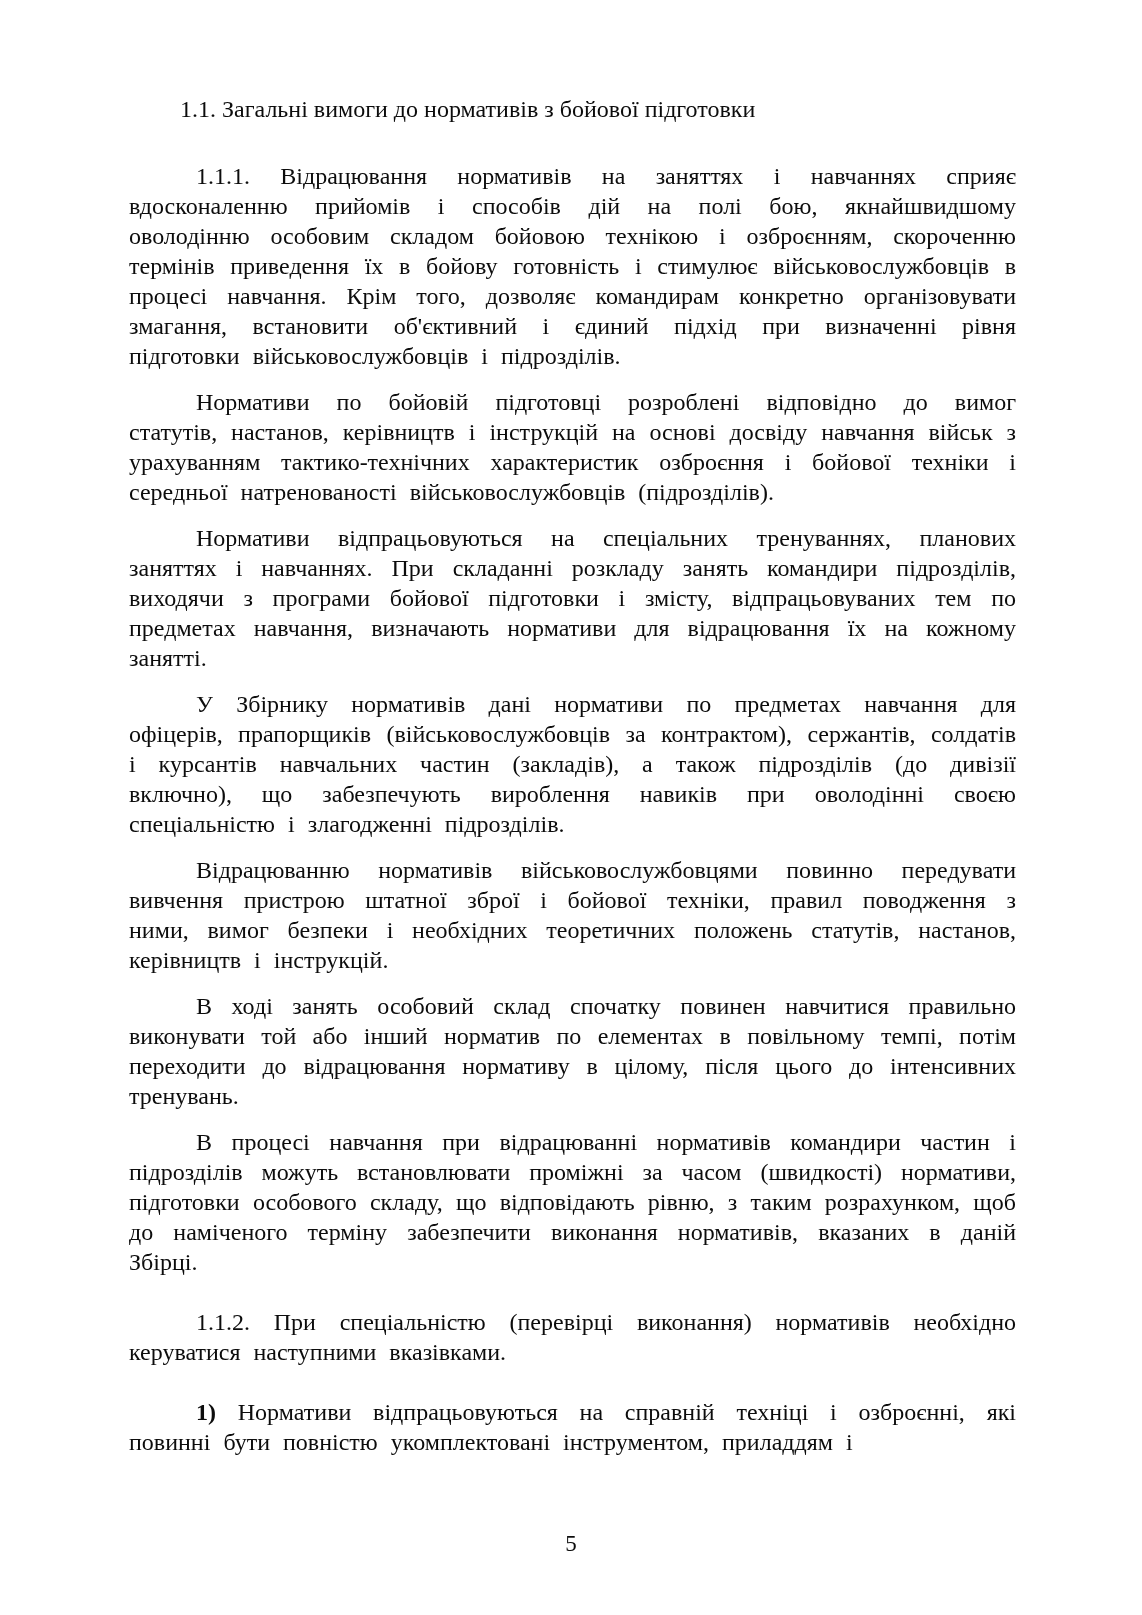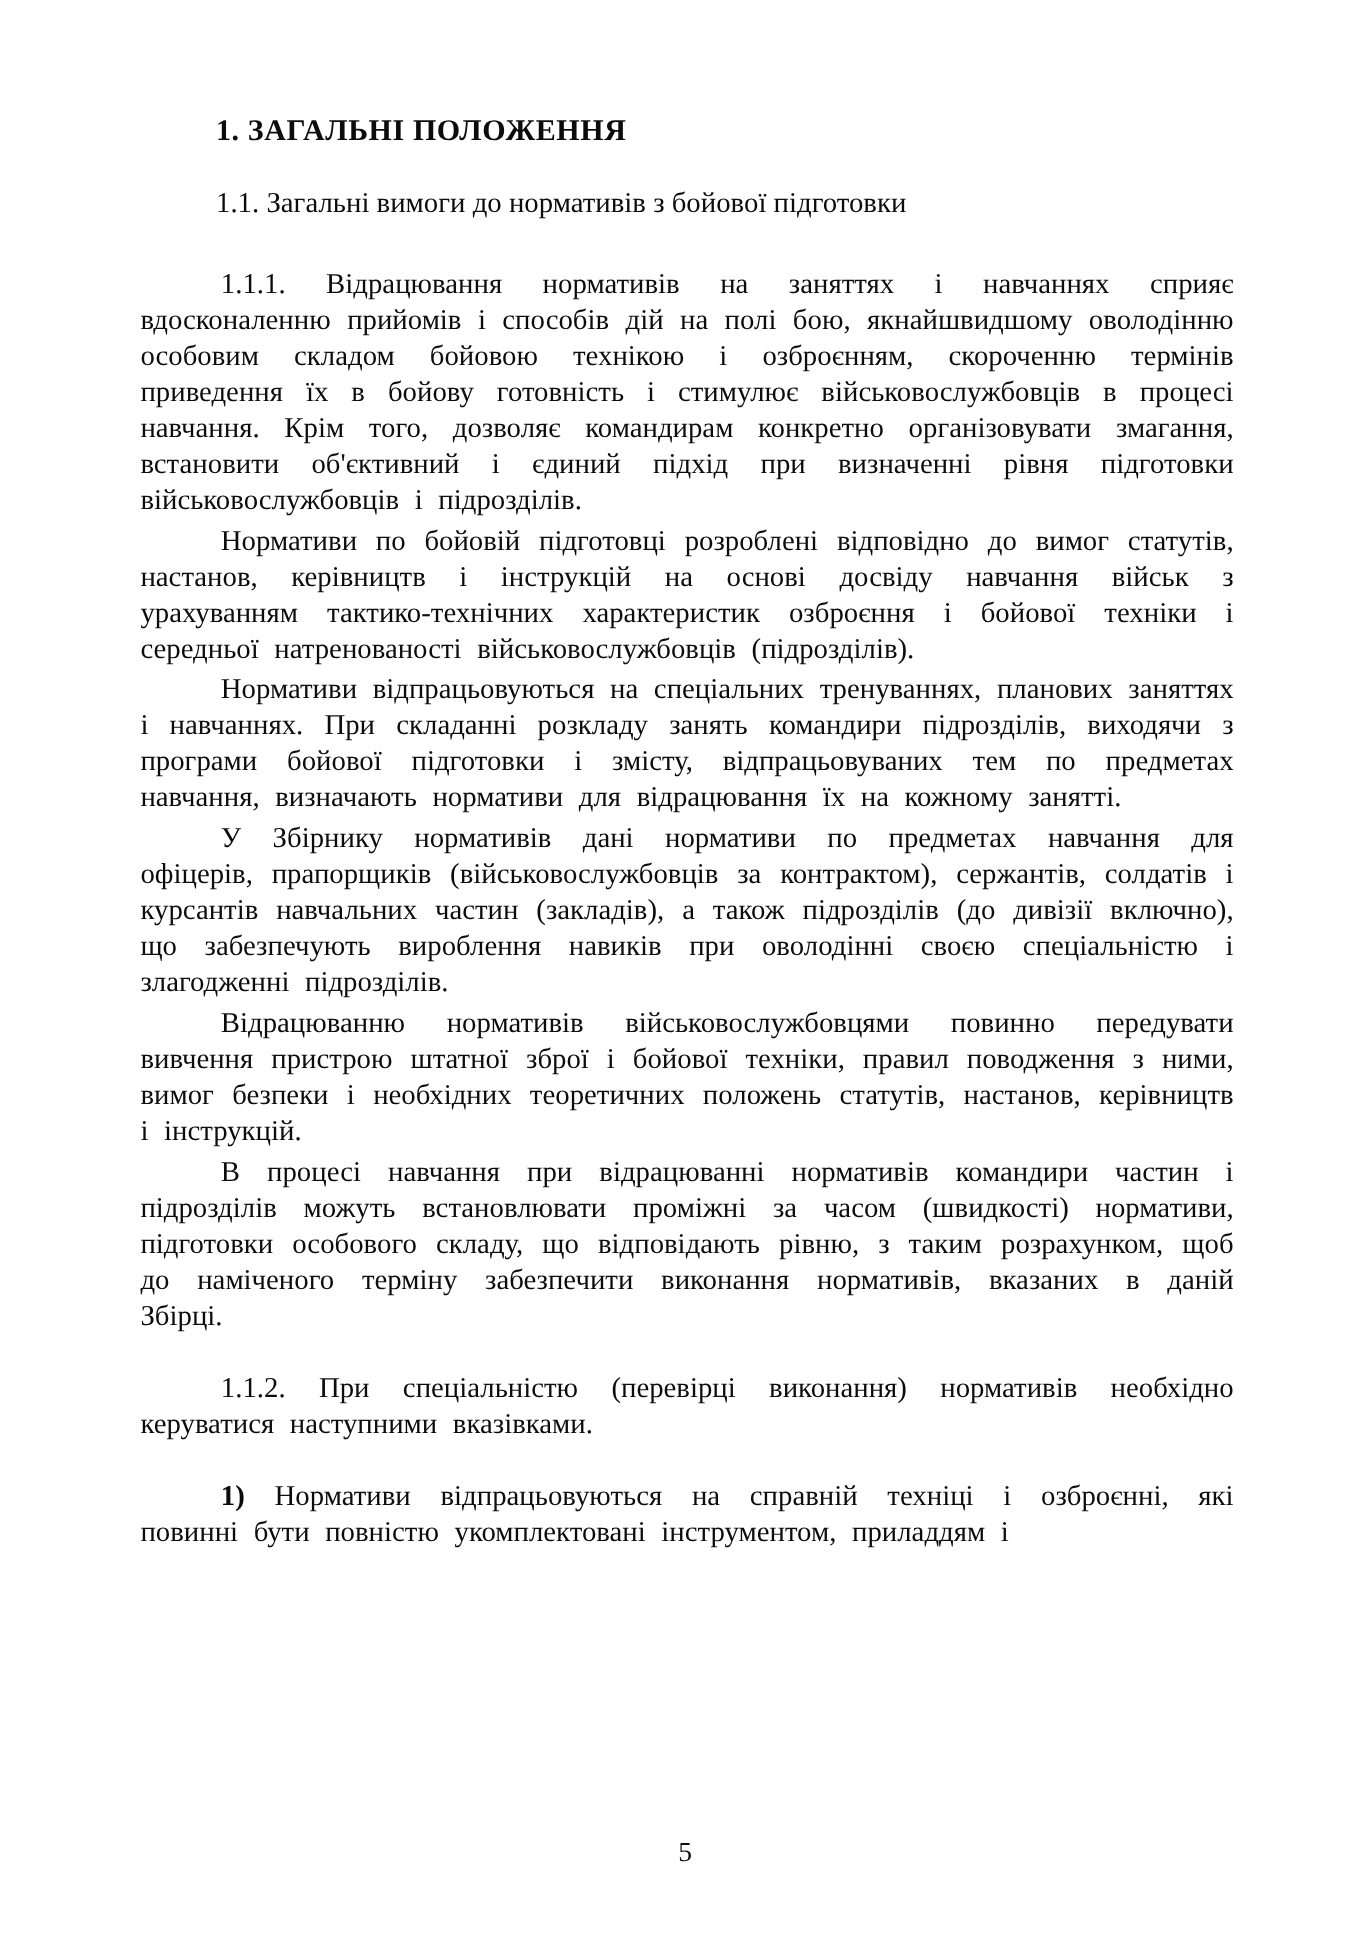--- a/index.html
+++ b/index.html
@@ -28,21 +28,21 @@
   }
   .h2 {
     font-size: 24px;
     font-weight: normal;
     margin: 0 0 38px 0;
     text-indent: 67px;
   }
   .para {
     font-size: 24px;
     line-height: 30px;
-    margin: 4px;
+    margin: 16px;
     text-align: justify;
     text-indent: 67px;
     word-spacing: 7px;
   }
   .para.gap {
     margin-top: 30px;
   }
   .para b {
     font-weight: bold;
   }
@@ -53,27 +53,27 @@
     bottom: 58px;
     text-align: center;
     font-size: 23px;
     color: #0c0c0c;
   }
 </style>
 </head>
 <body>
 
 <div class="page">
-  <h1 class="h1">1. ЗАГАЛЬНІ ПОЛОЖЕННЯ</h1>
   <h2 class="h2">1.1. Загальні вимоги до нормативів з бойової підготовки</h2>
 
   <p class="para">1.1.1. Відрацювання нормативів на заняттях і навчаннях сприяє вдосконаленню прийомів і способів дій на полі бою, якнайшвидшому оволодінню особовим складом бойовою технікою і озброєнням, скороченню термінів приведення їх в бойову готовність і стимулює військовослужбовців в процесі навчання. Крім того, дозволяє командирам конкретно організовувати змагання, встановити об'єктивний і єдиний підхід при визначенні рівня підготовки військовослужбовців і підрозділів.</p>
   <p class="para">Нормативи по бойовій підготовці розроблені відповідно до вимог статутів, настанов, керівництв і інструкцій на основі досвіду навчання військ з урахуванням тактико-технічних характеристик озброєння і бойової техніки і середньої натренованості військовослужбовців (підрозділів).</p>
   <p class="para">Нормативи відпрацьовуються на спеціальних тренуваннях, планових заняттях і навчаннях. При складанні розкладу занять командири підрозділів, виходячи з програми бойової підготовки і змісту, відпрацьовуваних тем по предметах навчання, визначають нормативи для відрацювання їх на кожному занятті.</p>
   <p class="para">У Збірнику нормативів дані нормативи по предметах навчання для офіцерів, прапорщиків (військовослужбовців за контрактом), сержантів, солдатів і курсантів навчальних частин (закладів), а також підрозділів (до дивізії включно), що забезпечують вироблення навиків при оволодінні своєю спеціальністю і злагодженні підрозділів.</p>
   <p class="para">Відрацюванню нормативів військовослужбовцями повинно передувати вивчення пристрою штатної зброї і бойової техніки, правил поводження з ними, вимог безпеки і необхідних теоретичних положень статутів, настанов, керівництв і інструкцій.</p>
+  <p class="para">В ході занять особовий склад спочатку повинен навчитися правильно виконувати той або інший норматив по елементах в повільному темпі, потім переходити до відрацювання нормативу в цілому, після цього до інтенсивних тренувань.</p>
   <p class="para">В процесі навчання при відрацюванні нормативів командири частин і підрозділів можуть встановлювати проміжні за часом (швидкості) нормативи, підготовки особового складу, що відповідають рівню, з таким розрахунком, щоб до наміченого терміну забезпечити виконання нормативів, вказаних в даній Збірці.</p>
   <p class="para gap">1.1.2. При спеціальністю (перевірці виконання) нормативів необхідно керуватися наступними вказівками.</p>
 
   <p class="para gap"><b>1)</b><span> Нормативи відпрацьовуються на справній техніці і озброєнні, які повинні бути повністю укомплектовані інструментом, приладдям і</span></p>
 
   <div class="pagenum">5</div>
 </div>
 
 </body></html>

